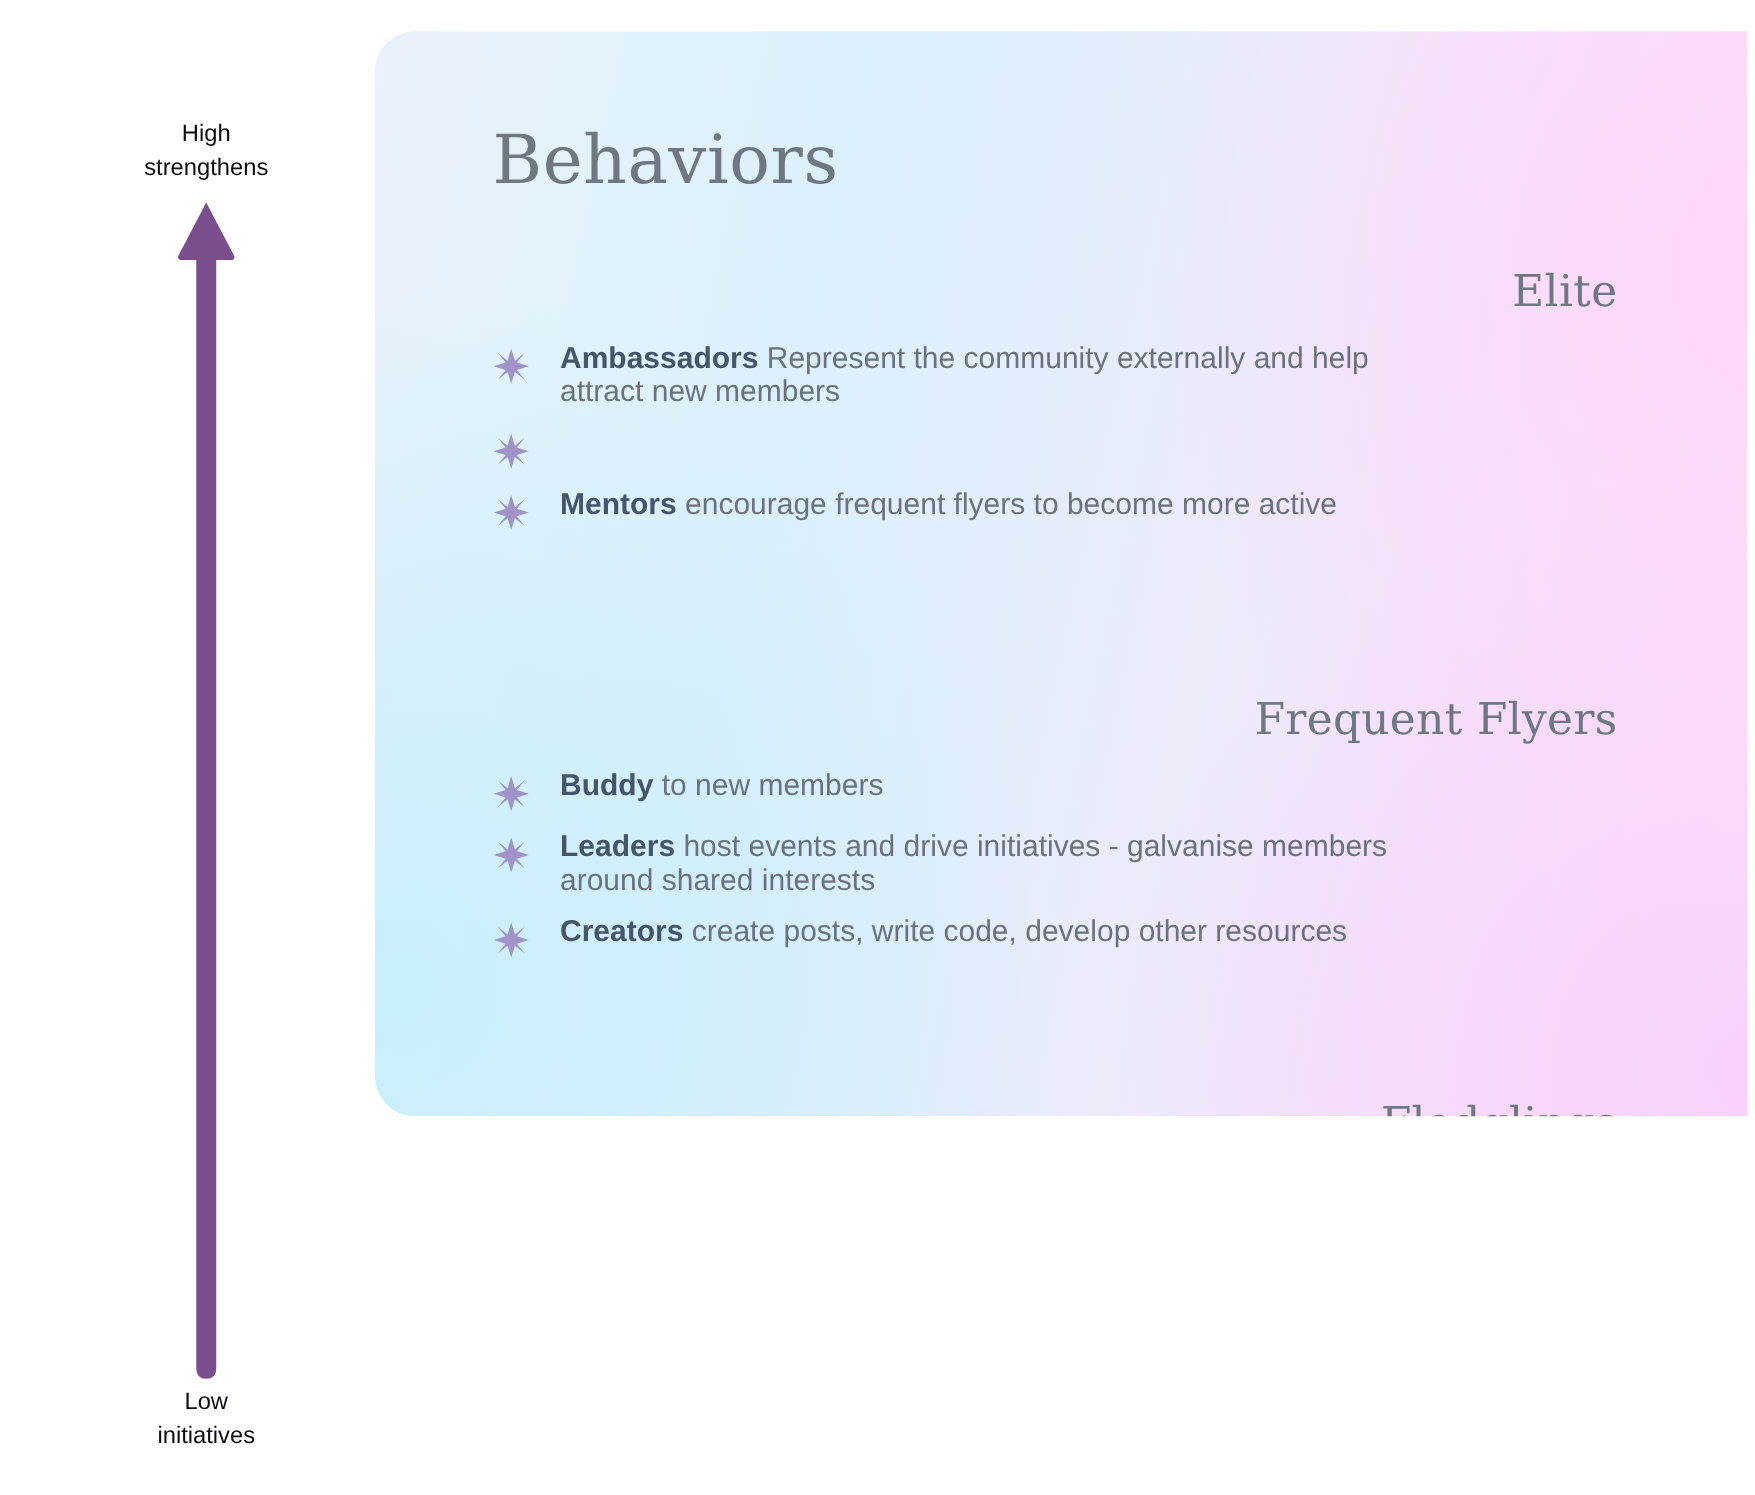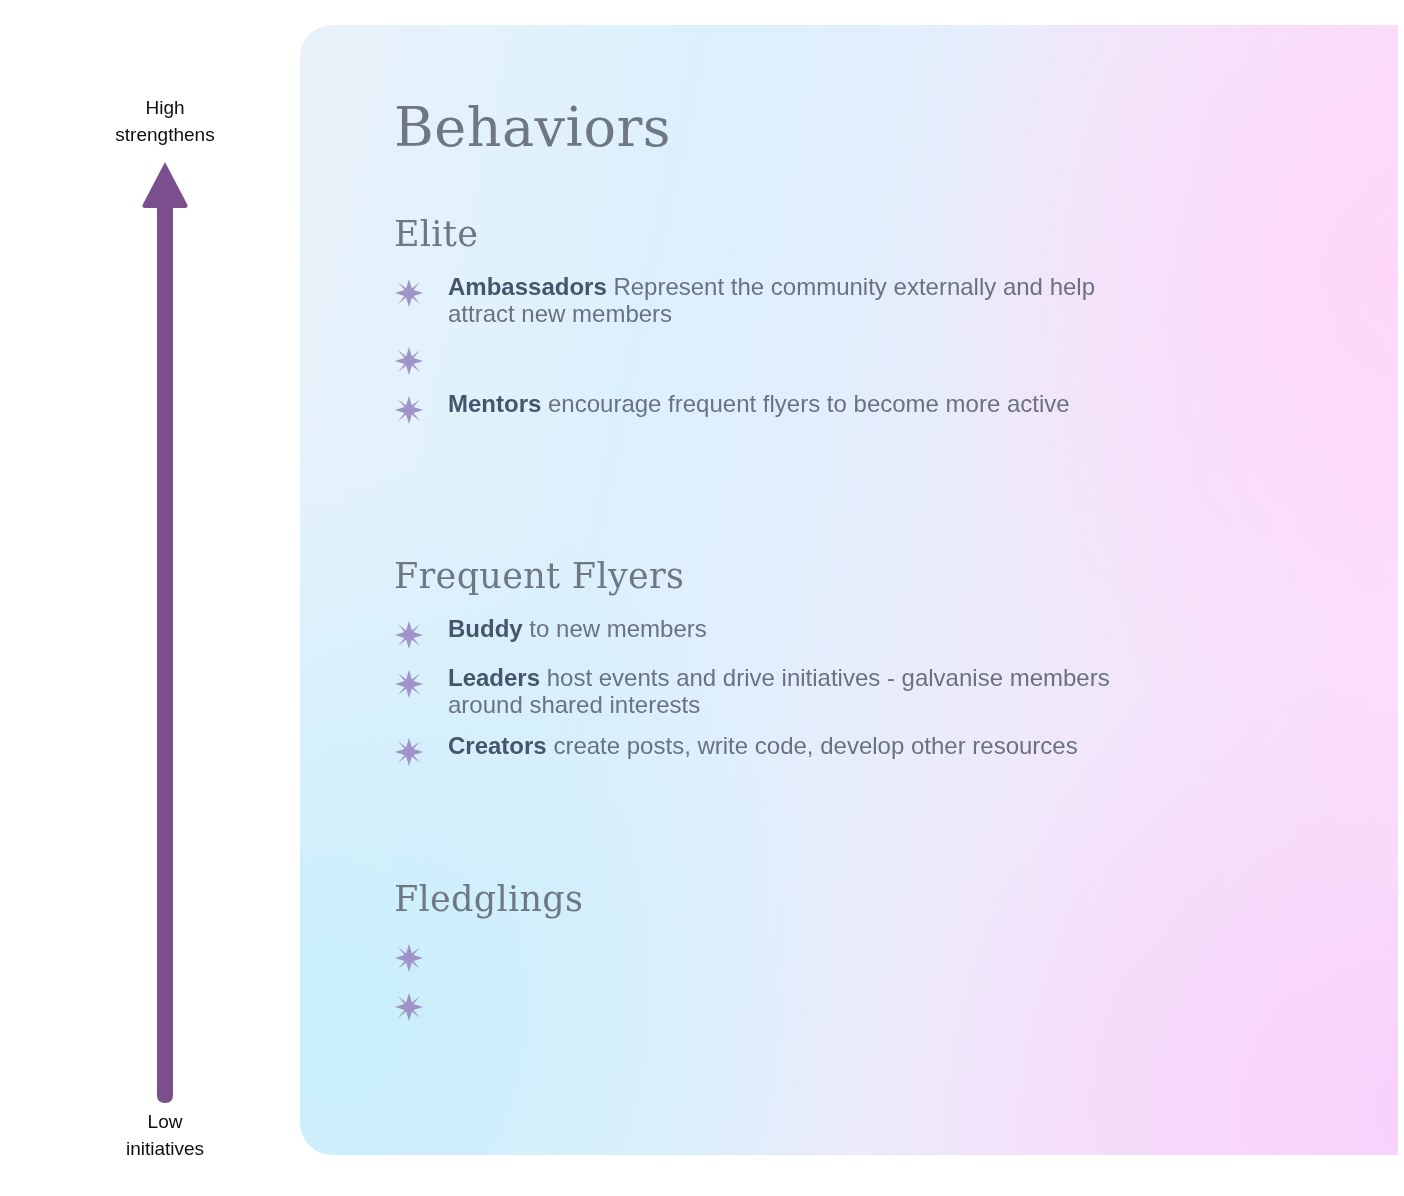--- a/index.html
+++ b/index.html
@@ -43,21 +43,21 @@
     width: 54px;
     height: 945px;
   }
 
   
   #panel {
     position: absolute;
     left: 300px;
     top: 25px;
     width: 1104px;
-    height: 1130px;
+    height: 868px;
     border-radius: 32px 0 0 32px;
     background:
       radial-gradient(ellipse 780px 900px at 100% 22%, rgba(255,214,248,0.92) 0%, rgba(255,214,248,0.0) 62%),
       radial-gradient(ellipse 900px 820px at 102% 96%, rgba(247,205,250,0.85) 0%, rgba(247,205,250,0.0) 60%),
       radial-gradient(ellipse 820px 880px at 2% 88%, rgba(199,238,252,0.95) 0%, rgba(199,238,252,0.0) 64%),
       linear-gradient(102deg,
         #e9f1fa 0%,
         #e3f2fb 14%,
         #dcf0fb 30%,
         #e2eefb 46%,
@@ -104,20 +104,21 @@
   #group-fledgling { top: 851px; }
 
   .group-title {
     margin: 0 0 16px 0;
     font-family: "DejaVu Serif", "Liberation Serif", serif;
     font-weight: 300;
     font-size: 35px;
     line-height: 46px;
     letter-spacing: 0.3px;
     color: #6e7782;
+    text-align: right;
   }
 
   .bullet-list { margin: 0; padding: 0; list-style: none; }
 
   .bullet-item {
     display: flex;
     align-items: flex-start;
     margin-bottom: 14px;
   }
   .bullet-icon {

